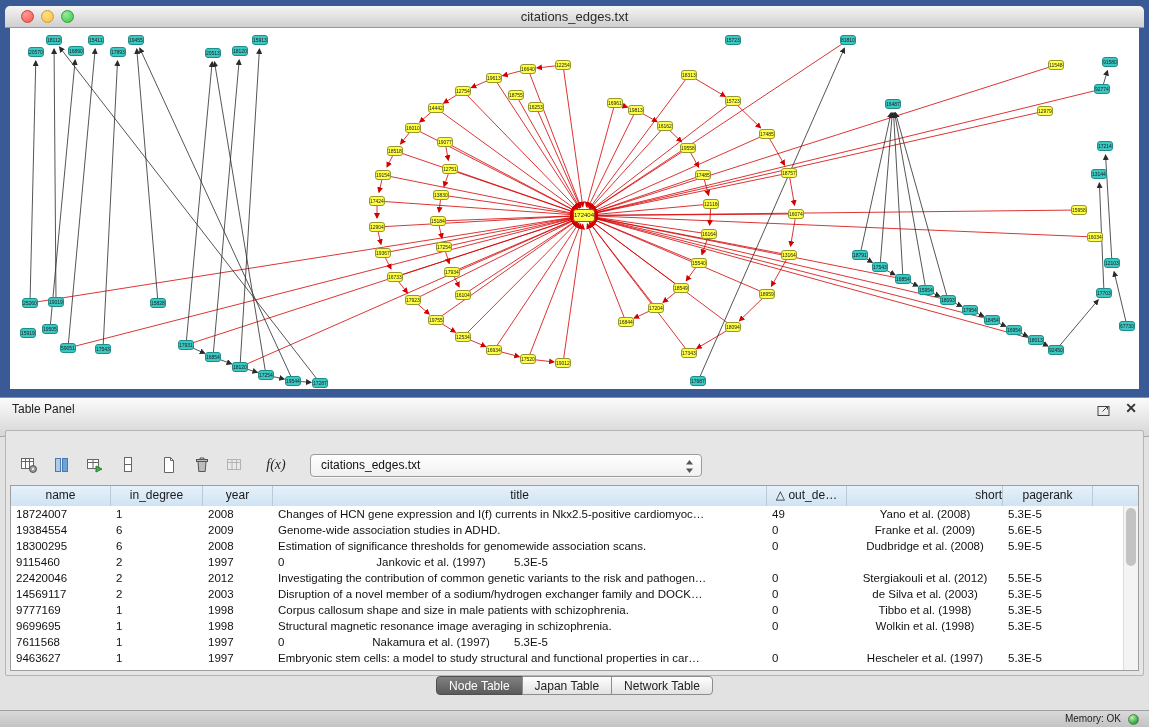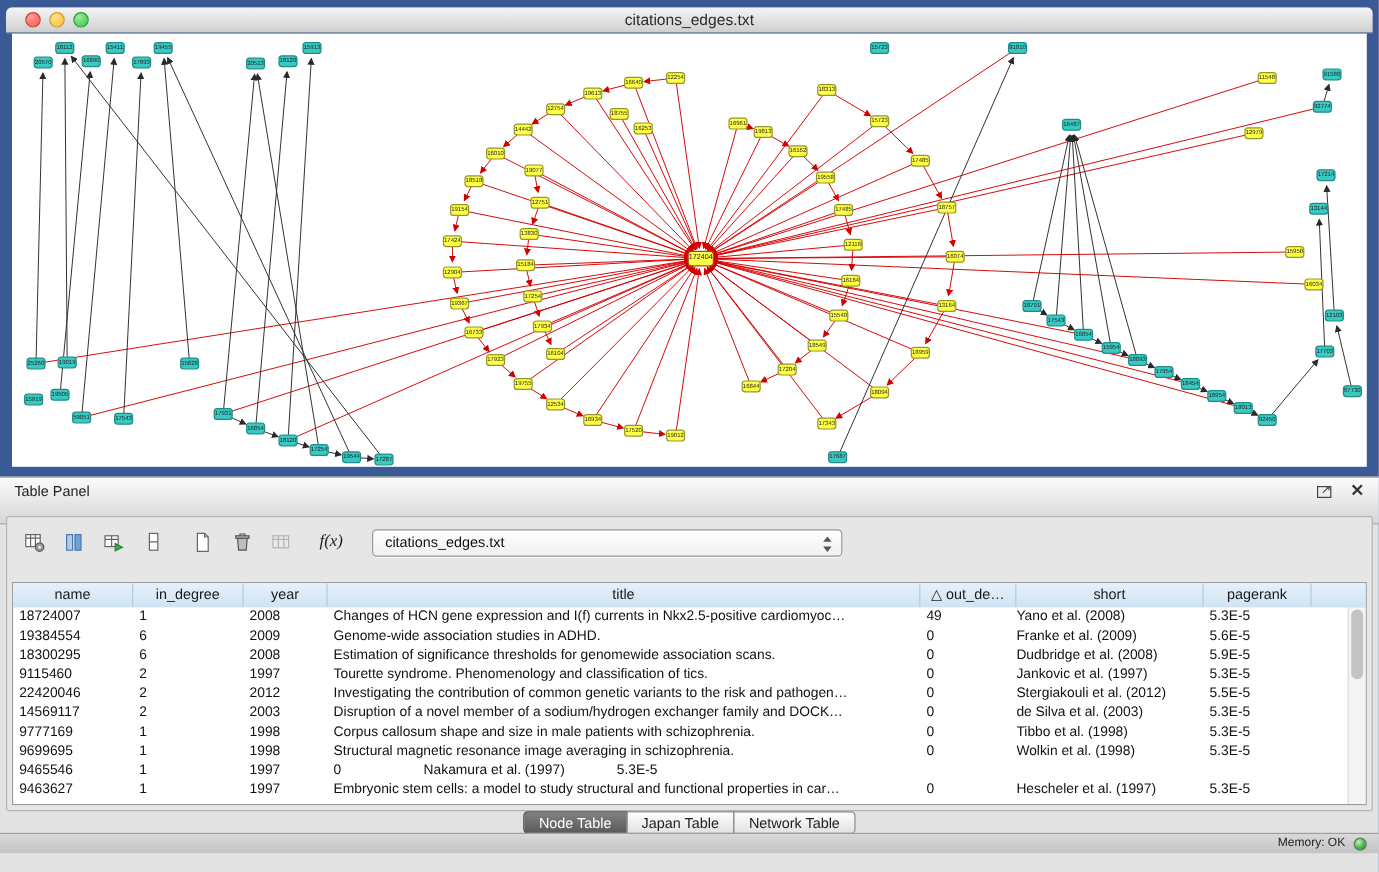--- a/index.html
+++ b/index.html
@@ -26,55 +26,55 @@
   .gnode.y{border-color:#96962e;}
   .gnode.h{width:22px;height:13px;line-height:11px;font-size:6px;border-color:#a84a2a;z-index:3;}
   
   .panel-header{position:absolute;left:0;top:397px;width:100%;height:40px;box-sizing:border-box;
     background:linear-gradient(#fbfbfb,#d6d6d6);border-top:1px solid #8f8f8f;border-bottom:1px solid #a8a8a8;}
   .ptitle{position:absolute;left:12px;line-height:22px;font-size:12px;color:#222;}
   .float-btn{position:absolute;right:38px;top:5px;width:14px;height:13px;cursor:default;}
   .close-btn{position:absolute;right:12px;top:2px;font-size:14px;font-weight:bold;color:#333;cursor:default;}
   .inner-panel{position:absolute;left:5px;right:5px;top:430px;height:246px;box-sizing:border-box;
     background:#e6e6e6;border:1px solid #b5b5b5;border-radius:2px;}
-  .toolbar{position:absolute;left:10px;top:7px;height:28px;display:flex;align-items:center;gap:7px;}
+  .toolbar{position:absolute;left:10px;top:20px;height:28px;display:flex;align-items:center;gap:7px;}
   .icon-btn{width:26px;height:26px;display:flex;align-items:center;justify-content:center;
     background:transparent;border:none;padding:0;margin:0;}
   .icon-btn.sp{margin-left:8px;}
   .icon-btn.fx{font-family:"Liberation Serif",serif;font-style:italic;font-size:14px;color:#222;}
   .combo{position:relative;margin-left:14px;width:392px;height:23px;box-sizing:border-box;
     border:1px solid #9b9b9b;border-radius:4px;background:linear-gradient(#ffffff,#f0f0f0);
     font-size:12px;color:#111;line-height:21px;padding-left:10px;box-shadow:0 1px 0 rgba(255,255,255,.7);}
   .combo-arrows{position:absolute;right:7px;top:4px;}
   
   .table-wrap{position:absolute;left:4px;right:4px;top:54px;bottom:4px;background:#fff;
     border:1px solid #9e9e9e;box-sizing:border-box;overflow:hidden;}
   .thead{display:flex;height:20px;background:linear-gradient(#e6f1fa,#cfe3f3);
     border-bottom:1px solid #9db6c8;font-size:12px;color:#1a1a1a;}
   .hcell{box-sizing:border-box;border-right:1px solid #b7cbdb;text-align:center;line-height:19px;
     overflow:hidden;white-space:nowrap;flex:0 0 auto;}
   .hcell.cf{flex:1 1 auto;border-right:none;}
   .c0{width:100px;} .c1{width:92px;} .c2{width:70px;} .c3{width:494px;}
-  .c4{width:80px;} .c5{width:156px;} .c6{width:90px;}
+  .c4{width:80px;} .c5{width:156px;text-align:right;} .c6{width:90px;}
   .tbody{position:absolute;left:0;top:20px;right:15px;bottom:0;}
   .trow{display:flex;height:16px;background:#fff;}
   .tcell{box-sizing:border-box;font-size:11.5px;line-height:16px;color:#111;
     white-space:nowrap;overflow:hidden;padding-left:5px;flex:0 0 auto;}
-  .tcell.ctr{text-align:left;padding-left:0;}
+  .tcell.ctr{text-align:center;padding-left:0;}
   .vscroll{position:absolute;top:20px;right:0;bottom:0;width:15px;background:#f4f4f4;border-left:1px solid #dcdcdc;box-sizing:border-box;}
   .vthumb{position:absolute;left:2px;right:2px;top:2px;height:58px;background:#c3c3c3;border-radius:6px;}
   
   .tabs{position:absolute;left:0;top:676px;width:100%;display:flex;justify-content:center;}
   .tab{height:19px;line-height:18px;font-size:12px;padding:0 12px;border:1px solid #8d8d8d;
     background:linear-gradient(#fefefe,#e2e2e2);color:#222;margin-left:-1px;box-sizing:border-box;}
   .tab:first-child{border-radius:4px 0 0 4px;margin-left:0;}
   .tab:last-child{border-radius:0 4px 4px 0;}
   .tab.active{background:linear-gradient(#818181,#5a5a5a);color:#fff;border-color:#4f4f4f;}
   
-  .statusbar{position:absolute;left:0;bottom:16px;width:100%;height:17px;box-sizing:border-box;
+  .statusbar{position:absolute;left:0;bottom:0;width:100%;height:17px;box-sizing:border-box;
     background:linear-gradient(#d9d9d9,#c3c3c3);border-top:1px solid #9f9f9f;}
   .memory{position:absolute;right:28px;top:0;font-size:10px;line-height:16px;color:#222;}
   .led{position:absolute;right:10px;top:3px;width:11px;height:11px;border-radius:50%;box-sizing:border-box;
     background:radial-gradient(circle at 35% 30%,#c2f49e,#3cb14f 60%,#1e7f35);border:1px solid #5c7f5c;}
 </style>
 </head>
 <body>
 
 <div class="network-window">
   <div class="titlebar">
@@ -445,21 +445,20 @@
           <div class="tcell c2">2008</div>
           <div class="tcell c3">Estimation of significance thresholds for genomewide association scans.</div>
           <div class="tcell c4">0</div>
           <div class="tcell c5 ctr">Dudbridge et al. (2008)</div>
           <div class="tcell c6">5.9E-5</div>
         </div>
         <div class="trow">
           <div class="tcell c0">9115460</div>
           <div class="tcell c1">2</div>
           <div class="tcell c2">1997</div>
-          <div class="tcell c3">Tourette syndrome. Phenomenology and classification of tics.</div>
           <div class="tcell c4">0</div>
           <div class="tcell c5 ctr">Jankovic et al. (1997)</div>
           <div class="tcell c6">5.3E-5</div>
         </div>
         <div class="trow">
           <div class="tcell c0">22420046</div>
           <div class="tcell c1">2</div>
           <div class="tcell c2">2012</div>
           <div class="tcell c3">Investigating the contribution of common genetic variants to the risk and pathogen…</div>
           <div class="tcell c4">0</div>
@@ -487,21 +486,21 @@
         <div class="trow">
           <div class="tcell c0">9699695</div>
           <div class="tcell c1">1</div>
           <div class="tcell c2">1998</div>
           <div class="tcell c3">Structural magnetic resonance image averaging in schizophrenia.</div>
           <div class="tcell c4">0</div>
           <div class="tcell c5 ctr">Wolkin et al. (1998)</div>
           <div class="tcell c6">5.3E-5</div>
         </div>
         <div class="trow">
-          <div class="tcell c0">9465546</div>
+          <div class="tcell c0">7611568</div>
           <div class="tcell c1">1</div>
           <div class="tcell c2">1997</div>
           <div class="tcell c4">0</div>
           <div class="tcell c5 ctr">Nakamura et al. (1997)</div>
           <div class="tcell c6">5.3E-5</div>
         </div>
         <div class="trow">
           <div class="tcell c0">9463627</div>
           <div class="tcell c1">1</div>
           <div class="tcell c2">1997</div>

